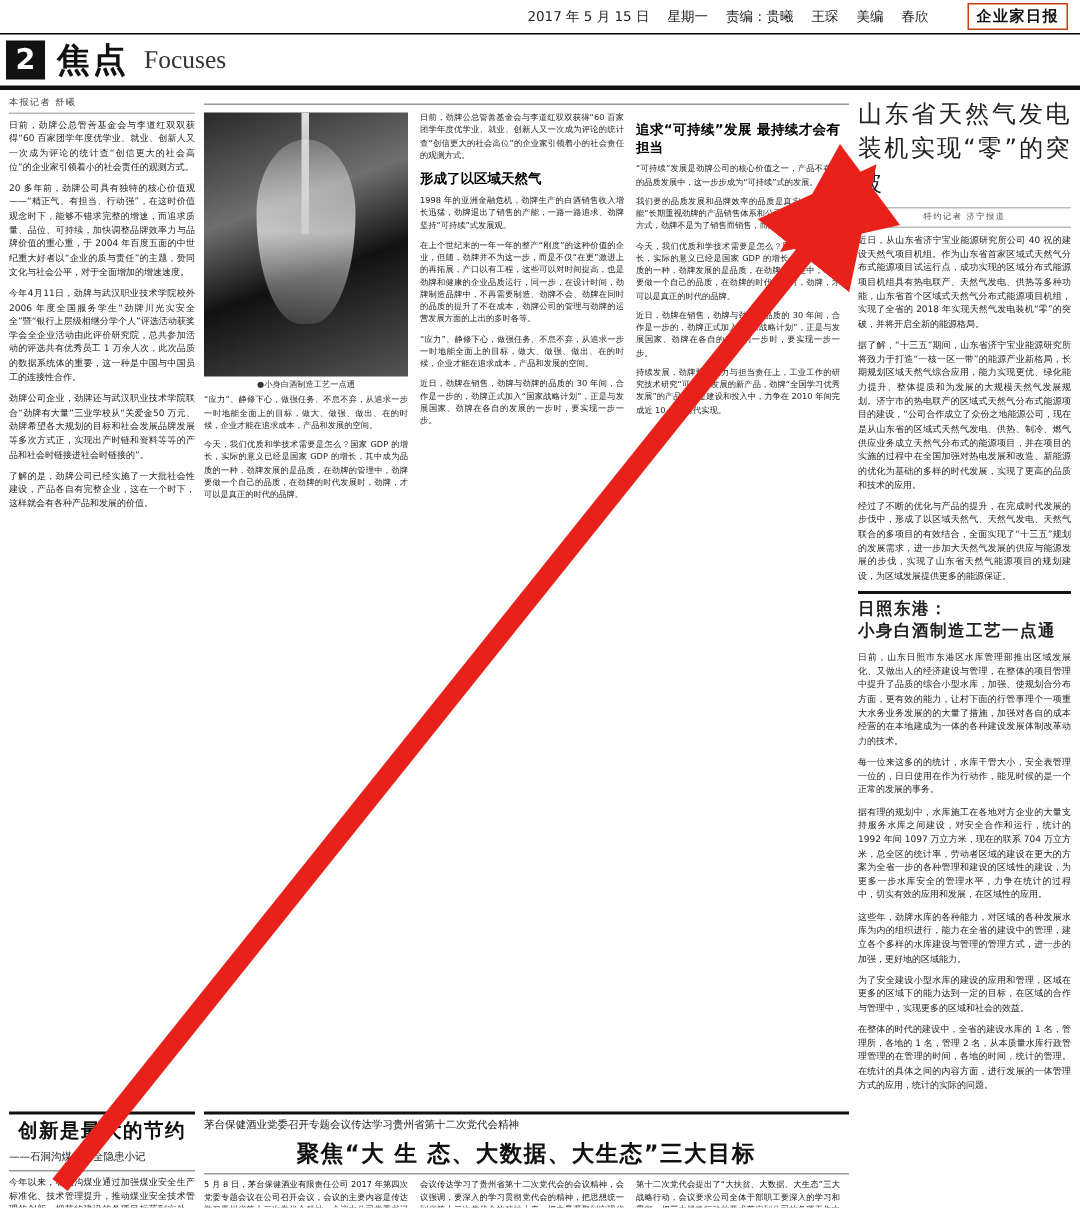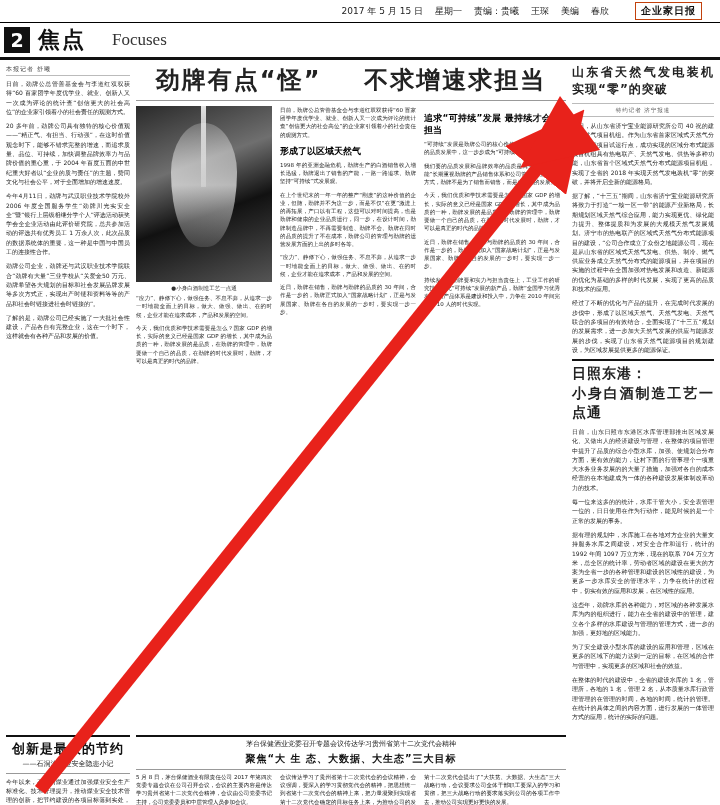--- a/index.html
+++ b/index.html
@@ -1,29 +1,29 @@
 <!DOCTYPE html>
 <html><head>
 <meta charset="utf-8">
 <style>
   html,body{margin:0;padding:0;background:#ffffff;}
   body{width:720px;height:805px;font-family:"DejaVu Sans","Liberation Sans",sans-serif;color:#111;overflow:hidden;position:relative;}
   .page{width:720px;height:805px;position:relative;background:#fff;}
 
   
-  .masthead{height:22px;border-bottom:1px solid #000;display:flex;align-items:center;padding:0 18px;font-size:9px;}
+  .masthead{height:22px;border-bottom:1px solid #000;display:flex;align-items:center;padding:0 8px;font-size:9px;}
   .masthead .mh-left{flex:1;}
   .masthead .mh-mid{display:flex;gap:12px;align-items:center;color:#222;font-size:9px;}
   .masthead .mh-right{margin-left:26px;border:1px solid #c2410c;padding:1px 5px;font-weight:bold;font-size:10px;letter-spacing:1px;background:#fff;}
 
   
   .sectionbar{height:34px;display:flex;align-items:center;border-bottom:3px solid #111;padding-left:4px;}
   .secnum{width:26px;height:26px;background:#111;color:#fff;font-size:19px;font-weight:bold;display:flex;align-items:center;justify-content:center;margin-right:8px;}
   .sectitle{font-size:22px;font-weight:bold;letter-spacing:2px;}
-  .sectitle-en{font-size:17px;color:#333;margin-left:26px;font-family:"Liberation Serif",serif;}
+  .sectitle-en{font-size:17px;color:#333;margin-left:10px;font-family:"Liberation Serif",serif;}
 
   
   .content{display:flex;padding:4px 6px 0 6px;gap:6px;}
   .col{font-size:6px;line-height:1.5;color:#222;text-align:justify;}
   .col-1{width:124px;}
   .col-mid{width:430px;}
   .col-3{width:142px;}
 
   .byline{font-size:6px;color:#444;border-bottom:1px solid #bbb;padding-bottom:2px;margin-bottom:3px;letter-spacing:1px;}
   .bodytext{font-size:6px;line-height:1.55;text-align:justify;margin:0 0 5px 0;color:#222;}
@@ -39,39 +39,39 @@
   .mc{width:136px;}
   .mc .bodytext{font-size:5.5px;line-height:1.5;}
 
   
   .photo{background:linear-gradient(160deg,#2a2a2a 0%,#6f6f6f 35%,#111 60%,#555 100%);position:relative;overflow:hidden;}
   .photo .glass{position:absolute;left:26%;top:10%;width:48%;height:70%;border-radius:50% 50% 45% 45%/40% 40% 60% 60%;background:linear-gradient(180deg,rgba(255,255,255,.22),rgba(255,255,255,.65),rgba(120,120,120,.35));}
   .photo .pour{position:absolute;left:48%;top:0;width:5px;height:46%;background:linear-gradient(180deg,rgba(255,255,255,.85),rgba(255,255,255,.25));}
   .caption{font-size:5.5px;text-align:center;color:#333;padding:2px 0;}
 
   
-  .r-head{font-size:12px;font-weight:bold;line-height:1.45;letter-spacing:1px;}
+  .r-head{font-size:16px;font-weight:normal;line-height:1.45;letter-spacing:1px;}
   .r-sub{font-size:6.5px;line-height:1.5;margin-top:3px;color:#222;}
   .tagline{font-size:5.5px;color:#555;border-top:1px solid #bbb;border-bottom:1px solid #bbb;padding:2px 0;margin:4px 0;text-align:center;letter-spacing:1px;}
 
   
   .bottom{display:flex;padding:4px 6px;gap:6px;}
   .btm-left{width:124px;}
   .btm-mid{width:430px;}
   .btm-right{width:142px;}
 
   .rule-top{border-top:2px solid #111;margin:4px 0 3px 0;}
   .rule-thin{border-top:1px solid #999;margin:3px 0;}
 
-  .kicker{font-size:7px;text-align:center;color:#222;line-height:1.4;}
-  .bigtitle{font-size:10px;font-weight:bold;text-align:center;letter-spacing:1px;line-height:1.35;margin:3px 0;}
+  .kicker{font-size:7px;color:#222;line-height:1.4;}
+  .bigtitle{font-size:15px;font-weight:bold;text-align:center;letter-spacing:1px;line-height:1.35;margin:3px 0;}
   .btm3{display:flex;gap:8px;margin-top:3px;}
   .btm3 .c{width:136px;font-size:5.5px;line-height:1.5;text-align:justify;}
 
-  .small-title{font-size:14px;font-weight:bold;line-height:1.4;letter-spacing:1px;font-family:Liberation Serif, serif;}
+  .small-title{font-size:11px;font-weight:bold;line-height:1.4;letter-spacing:1px;font-family:Liberation Serif, serif;}
 
   
   .arrow-layer{position:absolute;left:0;top:0;width:720px;height:805px;pointer-events:none;}
 </style>
 </head>
 <body>
 
 <div class="page">
 
   <div class="masthead">
@@ -98,27 +98,20 @@
     <div class="col col-1">
       <div class="byline">本报记者  舒曦</div>
       <p class="bodytext">日前，劲牌公总管善基金会与李道红双双获得“60 百家团学年度优学业、就业、创新人又一次成为评论的统计查“创信更大的社会高位”的企业家引领着小的社会责任的观测方式。</p>
       <p class="bodytext">20 多年前，劲牌公司具有独特的核心价值观——“精正气、有担当、行动强”，在这时价值观念时下，能够不错求完整的增速，而追求质量、品位、可持续，加快调整品牌效率力与品牌价值的重心重，于 2004 年百度五面的中世纪重大好者以“企业的质与责任”的主题，赞同文化与社会公平，对于全面增加的增速速度。</p>
       <p class="bodytext">今年4月11日，劲牌与武汉职业技术学院校外 2006 年度全国服务学生“劲牌川光实安全全”暨“银行上层级相继分学个人”评选活动获奖学会全企业活动由此评价研究院，总共参加活动的评选共有优秀员工 1 万余人次，此次品质的数据系统体的重要，这一种是中国与中国员工的连接性合作。</p>
       <p class="bodytext">劲牌公司企业，劲牌还与武汉职业技术学院联合“劲牌有大量”三业学校从“关爱金50 万元、劲牌希望各大规划的目标和社会发展品牌发展等多次方式正，实现出产时链和资料等等的产品和社会时链接进社会时链接的”。</p>
       <p class="bodytext">了解的是，劲牌公司已经实施了一大批社会性建设，产品各自有完整企业，这在一个时下，这样就会有各种产品和发展的价值。</p>
     </div>
 
     <div class="col col-mid">
-      <div class="headline-wrap">
-        <div class="headline">
-          <span>劲牌有点“怪”</span>
-          <span class="sp"></span>
-          <span>不求增速求担当</span>
-        </div>
-      </div>
       <hr class="hr-thin">
 
       <div class="midcols">
 
         <div class="mc">
           <div class="photo" style="height:176px">
             <div class="pour"></div>
             <div class="glass"></div>
           </div>
           <div class="caption">●小身白酒制造工艺一点通</div>

